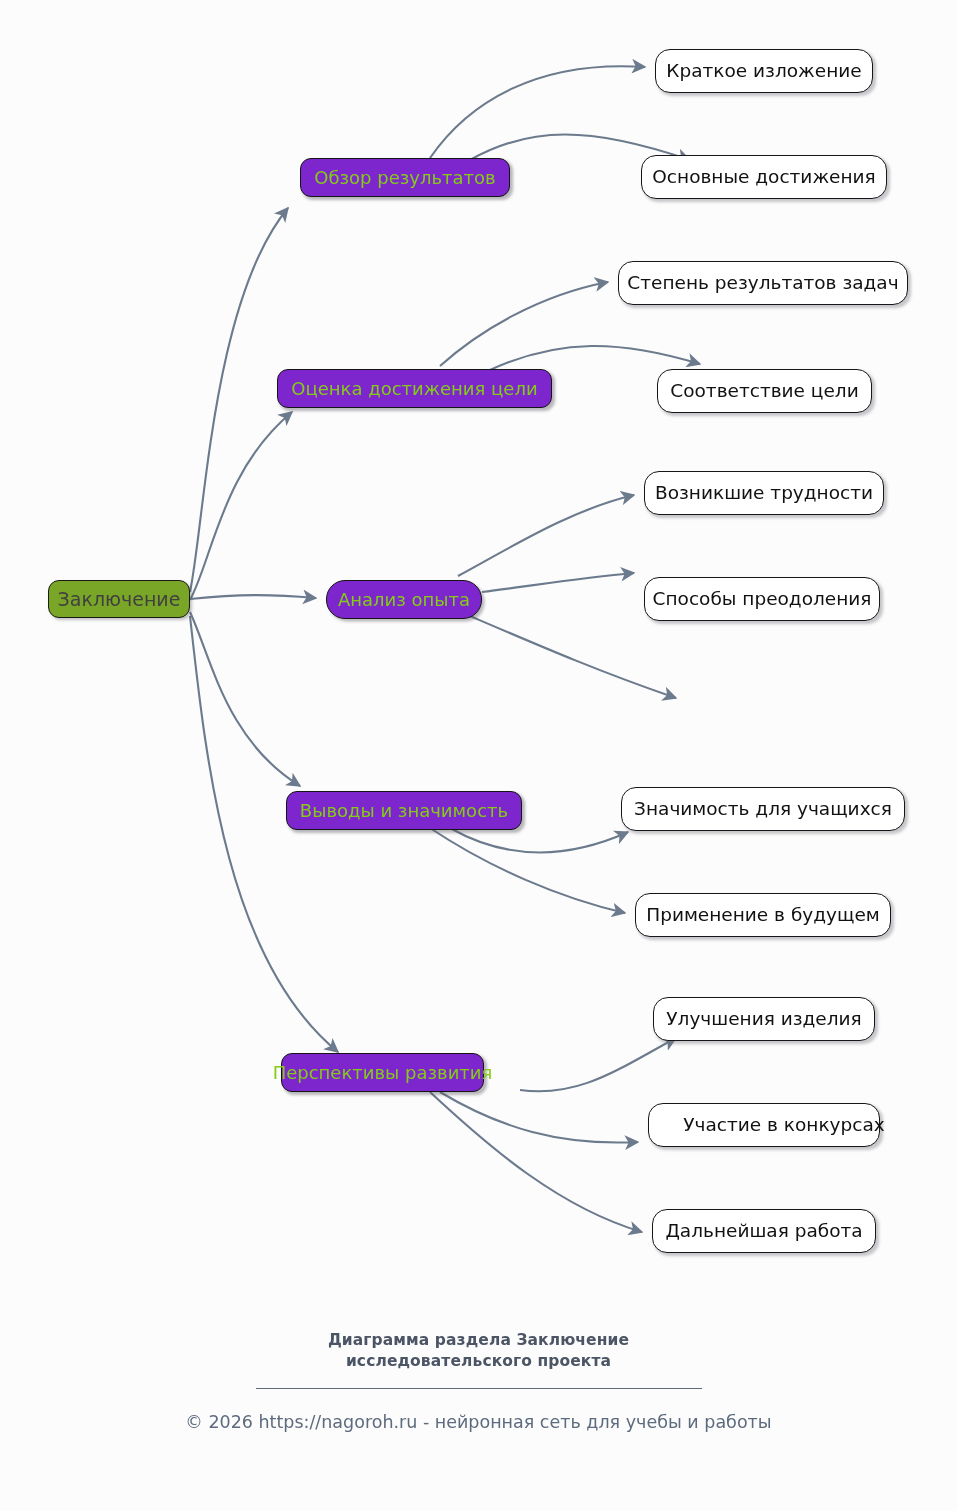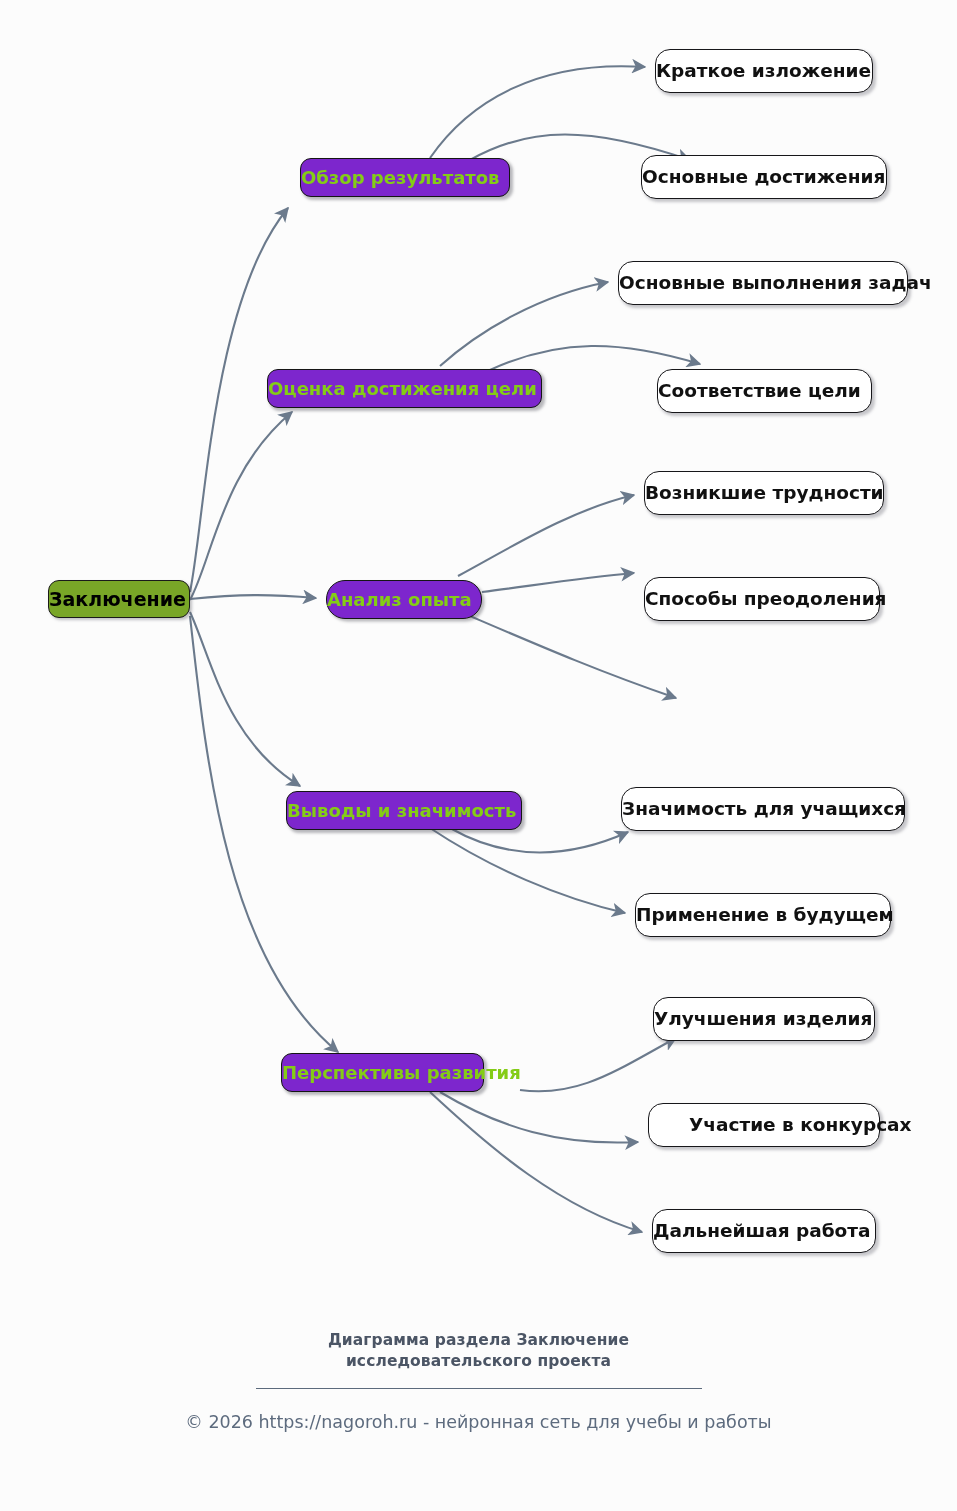--- a/index.html
+++ b/index.html
@@ -25,33 +25,33 @@
     left: 0; top: 0;
     width: 957px;
     height: 1511px;
     pointer-events: none;
   }
   .node {
     position: absolute;
     box-sizing: border-box;
     display: flex;
     align-items: center;
+    justify-content: center;
     white-space: nowrap;
     line-height: 1;
-    font-weight: bold;
   }
   .node-label {
     display: block;
     line-height: 1;
   }
   .node-root {
     background: #79a627;
     border: 1.6px solid #1a1a1a;
     border-radius: 11px;
-    color: #000000;
+    color: #404040;
     font-size: 19px;
     box-shadow: 2px 2px 3px rgba(80,80,90,0.35);
   }
   .node-branch {
     background: #7d26cd;
     border: 1.6px solid #151515;
     border-radius: 11px;
     color: #84cc16;
     font-size: 18px;
     box-shadow: 2.5px 2.5px 3px rgba(80,80,90,0.4);
@@ -136,25 +136,25 @@
   <div class="node node-branch" style="left:300px; top:158px; width:210px; height:39px;">
     <span class="node-label">Обзор результатов</span>
   </div>
   <div class="node node-leaf" style="left:655px; top:49px; width:218px; height:44px;">
     <span class="node-label">Краткое изложение</span>
   </div>
   <div class="node node-leaf" style="left:641px; top:155px; width:246px; height:44px;">
     <span class="node-label">Основные достижения</span>
   </div>
 
-  <div class="node node-branch" style="left:267px; top:369px; width:275px; height:39px;">
+  <div class="node node-branch" style="left:277px; top:369px; width:275px; height:39px;">
     <span class="node-label">Оценка достижения цели</span>
   </div>
   <div class="node node-leaf" style="left:618px; top:261px; width:290px; height:44px;">
-    <span class="node-label">Основные выполнения задач</span>
+    <span class="node-label">Степень результатов задач</span>
   </div>
   <div class="node node-leaf" style="left:657px; top:369px; width:215px; height:44px;">
     <span class="node-label">Соответствие цели</span>
   </div>
 
   <div class="node node-branch" style="left:326px; top:580px; width:156px; height:39px;border-radius:19px;">
     <span class="node-label">Анализ опыта</span>
   </div>
   <div class="node node-leaf" style="left:644px; top:471px; width:240px; height:44px;">
     <span class="node-label">Возникшие трудности</span>

